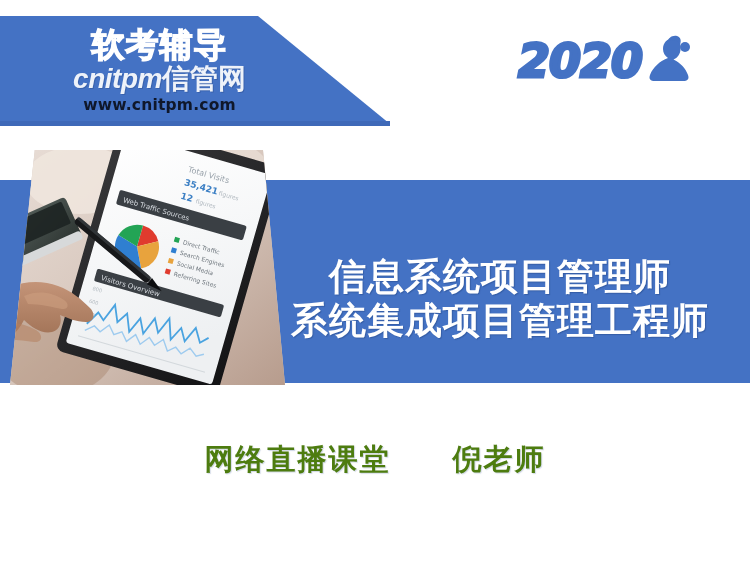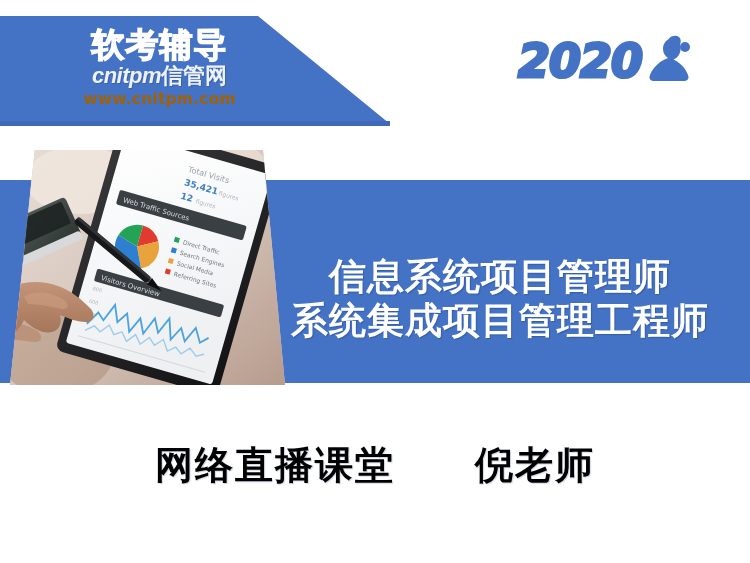--- a/index.html
+++ b/index.html
@@ -53,39 +53,39 @@
     font-size: 33px;
     font-weight: bold;
     color: #ffffff;
     letter-spacing: 1px;
     line-height: 1.05;
     -webkit-text-stroke: 1.2px #ffffff;
     text-shadow: 0 0 1px #ffffff;
   }
   .logo-sub {
     margin-top: 1px;
-    font-size: 22px;
+    font-size: 28px;
     font-weight: bold;
     font-style: italic;
     color: #eef2f9;
     letter-spacing: -0.5px;
     line-height: 1.1;
     text-shadow: 1px 1px 0 rgba(40,70,130,.35);
   }
   .logo-sub .cn {
     font-style: normal;
     font-family: "DejaVu Sans", sans-serif;
     letter-spacing: 0px;
   }
   .logo-url {
     margin-top: 2px;
     font-family: "DejaVu Sans", sans-serif;
     font-size: 15.5px;
     font-weight: bold;
-    color: #a16207;
+    color: #0f172a;
     letter-spacing: 0.2px;
   }
 
   .year-block {
     position: absolute;
     right: 58px;
     top: 18px;
     display: flex;
     align-items: center;
     gap: 4px;
@@ -164,23 +164,23 @@
   
   .footer {
     position: absolute;
     left: 0;
     top: 440px;
     width: 750px;
     text-align: center;
   }
   .footer-text {
     font-family: Liberation Mono, monospace;
-    font-size: 38px;
-    font-weight: bold;
-    color: #000000;
+    font-size: 29px;
+    font-weight: bold;
+    color: #4d7c0f;
     letter-spacing: 2px;
     white-space: pre;
     text-shadow: 1px 1px 1px rgba(120,140,180,.35);
   }
 </style>
 </head>
 <body>
 
 <div class="slide">
 

